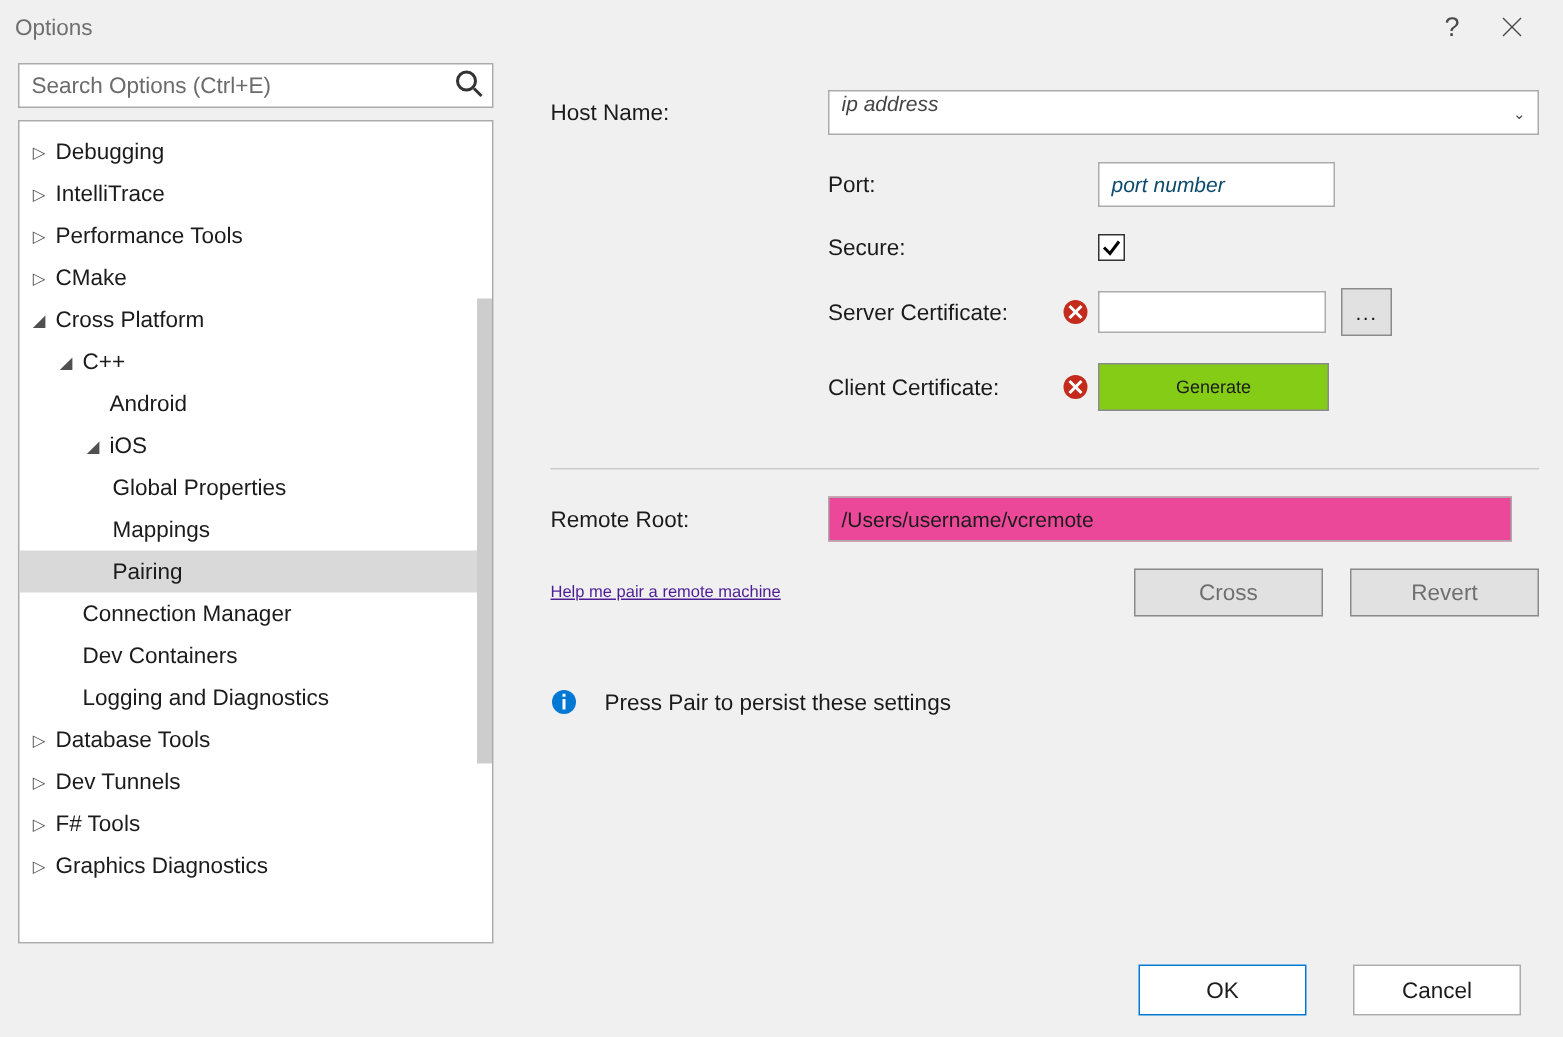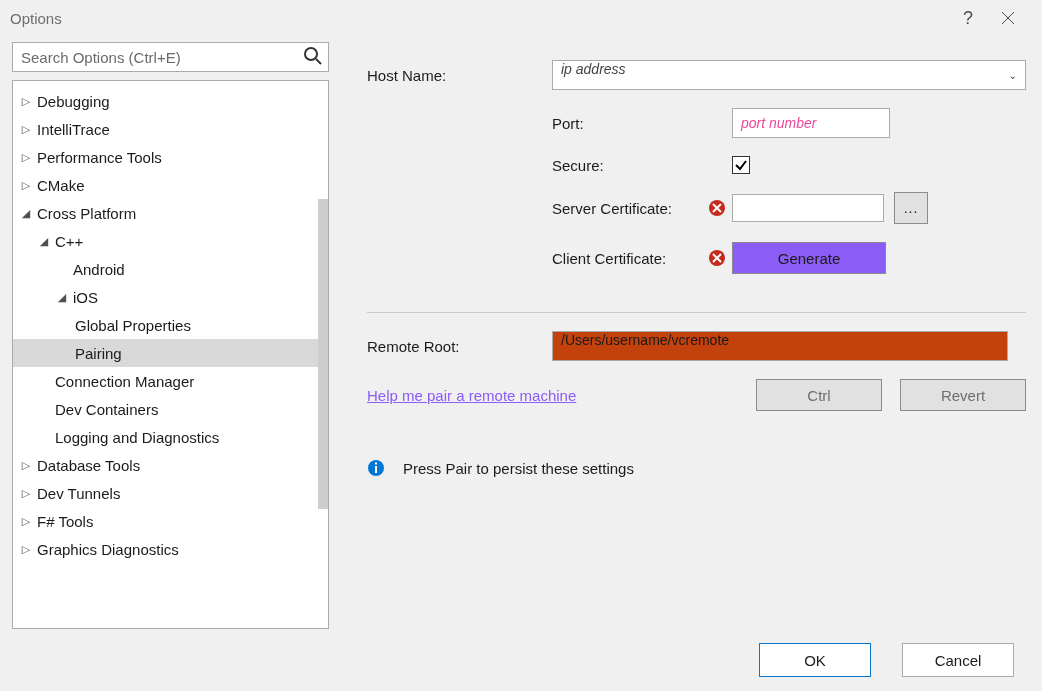--- a/index.html
+++ b/index.html
@@ -26,32 +26,32 @@
   .ind-1{padding-left:26px}
   .ind-2{padding-left:44px}
   .ind-3{padding-left:46px}
   .vscroll{position:absolute;right:0;top:118px;width:10px;height:310px;background:#cdcdcd;border-radius:0}
   
   .right{flex:1;display:flex;flex-direction:column;padding-top:18px}
   .grid{display:grid;grid-template-columns:185px 180px auto;row-gap:18px;align-items:center}
   .lab{font-size:15px}
   .combo{grid-column:2 / span 2;height:28px;border:1px solid #ababab;background:#fff;display:flex;padding:0 26px 0 8px;font-style:italic;color:#444;position:relative;width:438px}
   .combo .chev{position:absolute;right:8px;top:9px;font-style:normal;font-size:10px;color:#444}
-  .portbox{height:28px;width:140px;border:1px solid #ababab;background:#fff;display:flex;align-items:center;padding:0 8px;font-style:italic;color:#ec4899}
+  .portbox{height:28px;width:140px;border:1px solid #ababab;background:#fff;display:flex;align-items:center;padding:0 8px;font-style:italic;color:#0c4a6e}
   .chk{width:16px;height:16px;border:1px solid #333;background:#fff;display:flex;align-items:center;justify-content:center}
   .chk svg{display:block}
   .erricon{display:inline-flex;vertical-align:middle}
   .txt{height:28px;width:140px;border:1px solid #ababab;background:#fff;box-sizing:border-box}
   .dots{height:30px;width:32px;border:1px solid #8b8b8b;background:#e1e1e1;margin-left:10px;display:flex;align-items:center;justify-content:center;font-size:14px;letter-spacing:1px}
-  .genbtn{height:30px;width:152px;border:1px solid #8b8b8b;background:#8b5cf6;display:flex;align-items:center;justify-content:center;font-size:15px}
+  .genbtn{height:30px;width:152px;border:1px solid #8b8b8b;background:#84cc16;display:flex;align-items:center;justify-content:center;font-size:12px}
   .cellflex{display:flex;align-items:center}
   hr.sep{border:none;border-top:1px solid #c9c9c9;margin:20px 0 18px 0}
-  .rrbox{height:28px;border:1px solid #ababab;background:#c2410c;padding:0 8px;display:flex;width:438px}
+  .rrbox{height:28px;border:1px solid #ababab;background:#ec4899;padding:0 8px;display:flex;align-items:center;width:438px}
   .linkrow{display:flex;align-items:center;margin-top:18px}
-  .linkrow a{color:#8b5cf6;text-decoration:underline;font-size:15px}
+  .linkrow a{color:#4c1d95;text-decoration:underline;font-size:11px}
   .linkrow .sp{flex:1}
   .btn{height:30px;width:124px;border:1px solid #8b8b8b;background:#e1e1e1;display:flex;align-items:center;justify-content:center;font-size:15px;color:#6f6f6f;margin-left:18px}
   .info{display:flex;align-items:center;margin-top:48px;gap:18px}
   .info .i{width:18px;height:18px}
   .info span{font-size:15px}
   
   .footer{height:62px;display:flex;justify-content:flex-end;align-items:center;padding:0 28px;gap:31px}
   .okbtn{height:32px;width:110px;border:1px solid #0078d4;background:#fff;color:#1b1b1b;display:flex;align-items:center;justify-content:center;font-size:15px}
   .cancelbtn{height:32px;width:110px;border:1px solid #ababab;background:#fff;color:#1b1b1b;display:flex;align-items:center;justify-content:center;font-size:15px}
 </style>
@@ -114,20 +114,24 @@
               <span class="lbl">Android</span>
             </div>
             <div class="row ind-2">
               <span class="tw">◢</span>
               <span class="lbl">iOS</span>
             </div>
             <div class="row ind-3">
               <span class="tw"></span>
               <span class="lbl">Global Properties</span>
             </div>
+            <div class="row ind-3">
+              <span class="tw"></span>
+              <span class="lbl">Mappings</span>
+            </div>
             <div class="row ind-3 sel">
               <span class="tw"></span>
               <span class="lbl">Pairing</span>
             </div>
             <div class="row ind-1">
               <span class="tw"></span>
               <span class="lbl">Connection Manager</span>
             </div>
             <div class="row ind-1">
               <span class="tw"></span>
@@ -219,21 +223,21 @@
       <div class="grid" style="grid-template-columns:185px auto">
         <div class="lab">Remote Root:</div>
         <div class="rrbox">
             <span>/Users/username/vcremote</span>
           </div>
       </div>
 
       <div class="linkrow">
         <a href="#">Help me pair a remote machine</a>
         <div class="sp"></div>
-        <div class="btn">Ctrl</div>
+        <div class="btn">Cross</div>
         <div class="btn">Revert</div>
       </div>
 
       <div class="info">
         <span class="i">
           <svg width="18" height="18" viewBox="0 0 18 18">
               <circle cx="9" cy="9" r="8" fill="#0078d4"></circle>
               <rect x="8" y="7" width="2" height="7" fill="#fff"></rect>
               <rect x="8" y="3.5" width="2" height="2" fill="#fff"></rect>
             </svg>

